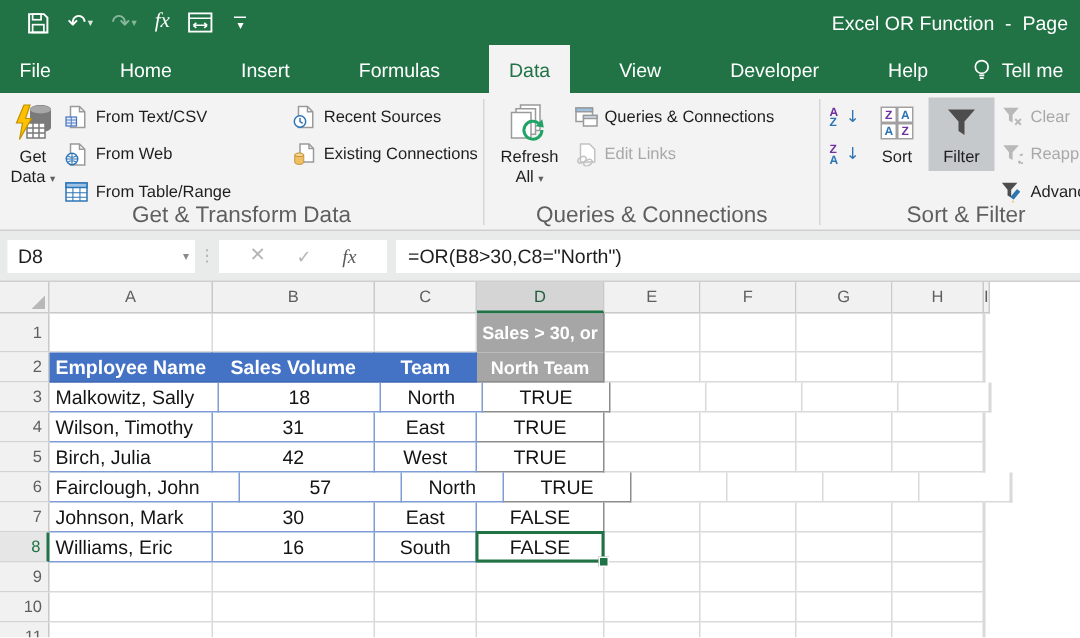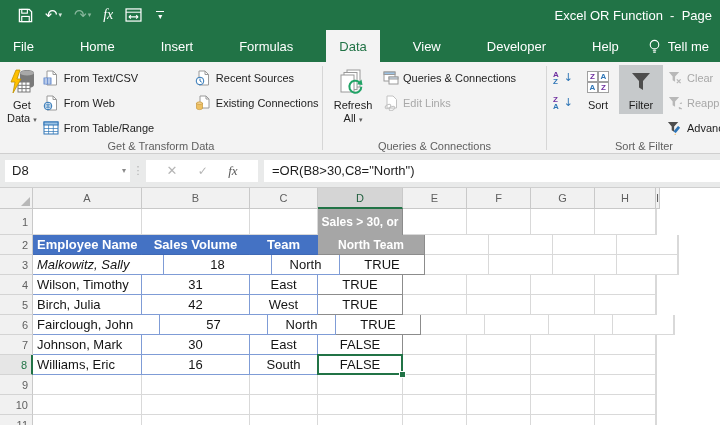--- a/index.html
+++ b/index.html
@@ -25,21 +25,21 @@
   .tabrow{height:32px;background:var(--accent,#217346);display:flex;align-items:stretch;color:#fff;}
   .tabs{display:flex;align-items:stretch;gap:20px;}
   .tab{display:flex;align-items:center;padding:0 13px;font-size:13px;cursor:default;white-space:nowrap;}
   .tab.active{background:#f3f3f3;color:var(--accent,#217346);}
   .tellme{display:flex;align-items:center;margin-left:16px;gap:7px;font-size:13px;white-space:nowrap;}
 
   
   .ribbon{height:92px;background:#f3f3f3;border-bottom:1px solid #cfcfcf;display:flex;align-items:stretch;overflow:hidden;}
   .rgroup{position:relative;display:flex;flex-direction:column;flex-shrink:0;}
   .rg-content{display:flex;flex:1;padding:3px 2px 14px 4px;align-items:flex-start;}
-  .rg-label{position:absolute;bottom:1px;left:0;right:0;text-align:center;font-size:11px;color:#5f5f5f;white-space:nowrap;}
+  .rg-label{position:absolute;bottom:1px;left:0;right:0;text-align:center;font-size:15px;color:#5f5f5f;white-space:nowrap;}
   .vsep{width:1px;background:#d6d6d6;margin:4px 0 3px;flex-shrink:0;}
   .bigbtn{display:flex;flex-direction:column;align-items:center;justify-content:flex-start;
     padding:2px 3px;font-size:11px;color:#1e1e1e;text-align:center;line-height:13px;flex-shrink:0;}
   .bigbtn .bicon{height:30px;display:flex;align-items:center;justify-content:center;margin-bottom:2px;}
   .bigbtn.pressed{background:#c6c9cb;}
   .smallcol{display:flex;flex-direction:column;flex-shrink:0;}
   .smallbtn{height:25px;display:flex;align-items:center;gap:4px;padding:0 5px 0 3px;font-size:11px;color:#1e1e1e;white-space:nowrap;}
   .smallbtn .sicon{width:17px;display:flex;justify-content:center;flex-shrink:0;}
   .smallbtn.disabled{color:#a8a8a8;}
   .caret{font-size:7px;color:#5f5f5f;}
@@ -376,30 +376,30 @@
         <div class="cell" style="width: 64px;"></div>
         <div class="cell" style="width: 64px;"></div>
         <div class="cell" style="width: 61px;"></div>
         <div class="cell"></div>
       </div>
       <div class="row" style="height: 20px;">
         <div class="gut">2</div>
         <div class="cell bhead left" style="width: 109px;">Employee Name</div>
         <div class="cell bhead" style="width: 108px;">Sales Volume</div>
         <div class="cell bhead" style="width: 68px;">Team</div>
-        <div class="cell dgray dbot" style="width: 107px;">North Team</div>
+        <div class="cell dgray dbot" style="width: 85px;">North Team</div>
         <div class="cell" style="width: 64px;"></div>
         <div class="cell" style="width: 64px;"></div>
         <div class="cell" style="width: 64px;"></div>
         <div class="cell" style="width: 61px;"></div>
         <div class="cell"></div>
       </div>
       <div class="row" style="height: 20px;">
         <div class="gut">3</div>
-        <div class="cell tb left" style="width: 131px; font-style: italic;">Malkowitz, Sally</div>
+        <div class="cell tb left" style="width: 113px;">Malkowitz, Sally</div>
         <div class="cell tb" style="width: 108px;">18</div>
         <div class="cell tb" style="width: 68px;">North</div>
         <div class="cell dcell" style="width: 85px;">TRUE</div>
         <div class="cell" style="width: 64px;"></div>
         <div class="cell" style="width: 64px;"></div>
         <div class="cell" style="width: 64px;"></div>
         <div class="cell" style="width: 61px;"></div>
         <div class="cell"></div>
       </div>
       <div class="row" style="height: 20px;">

